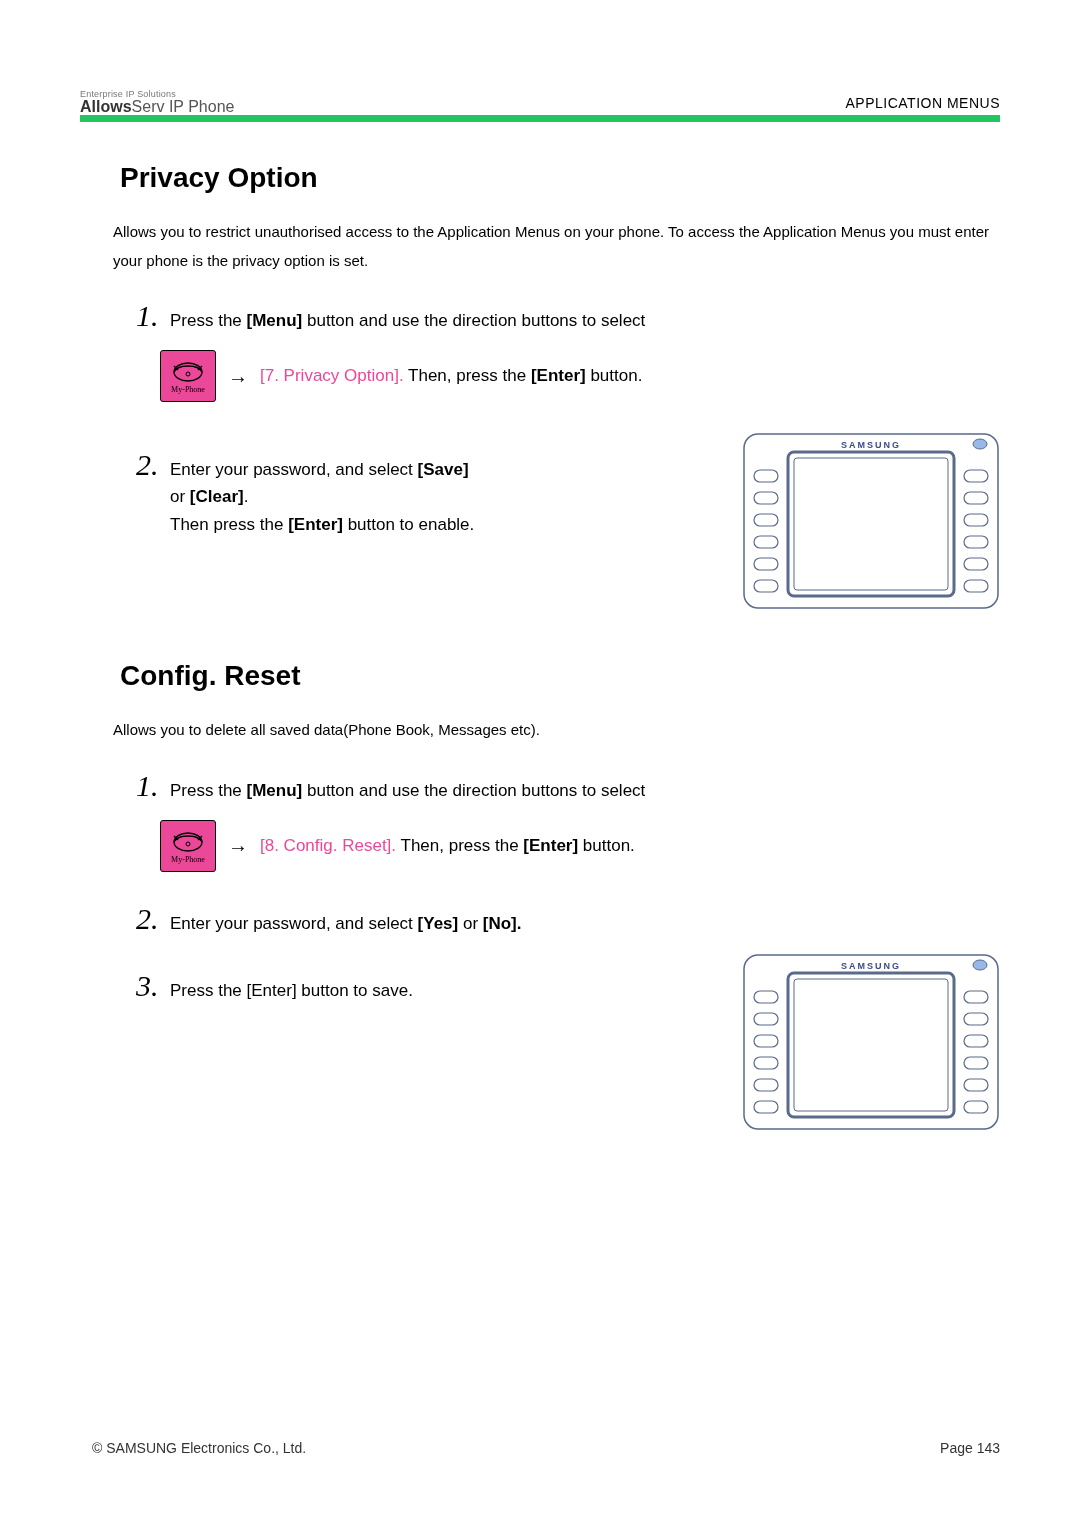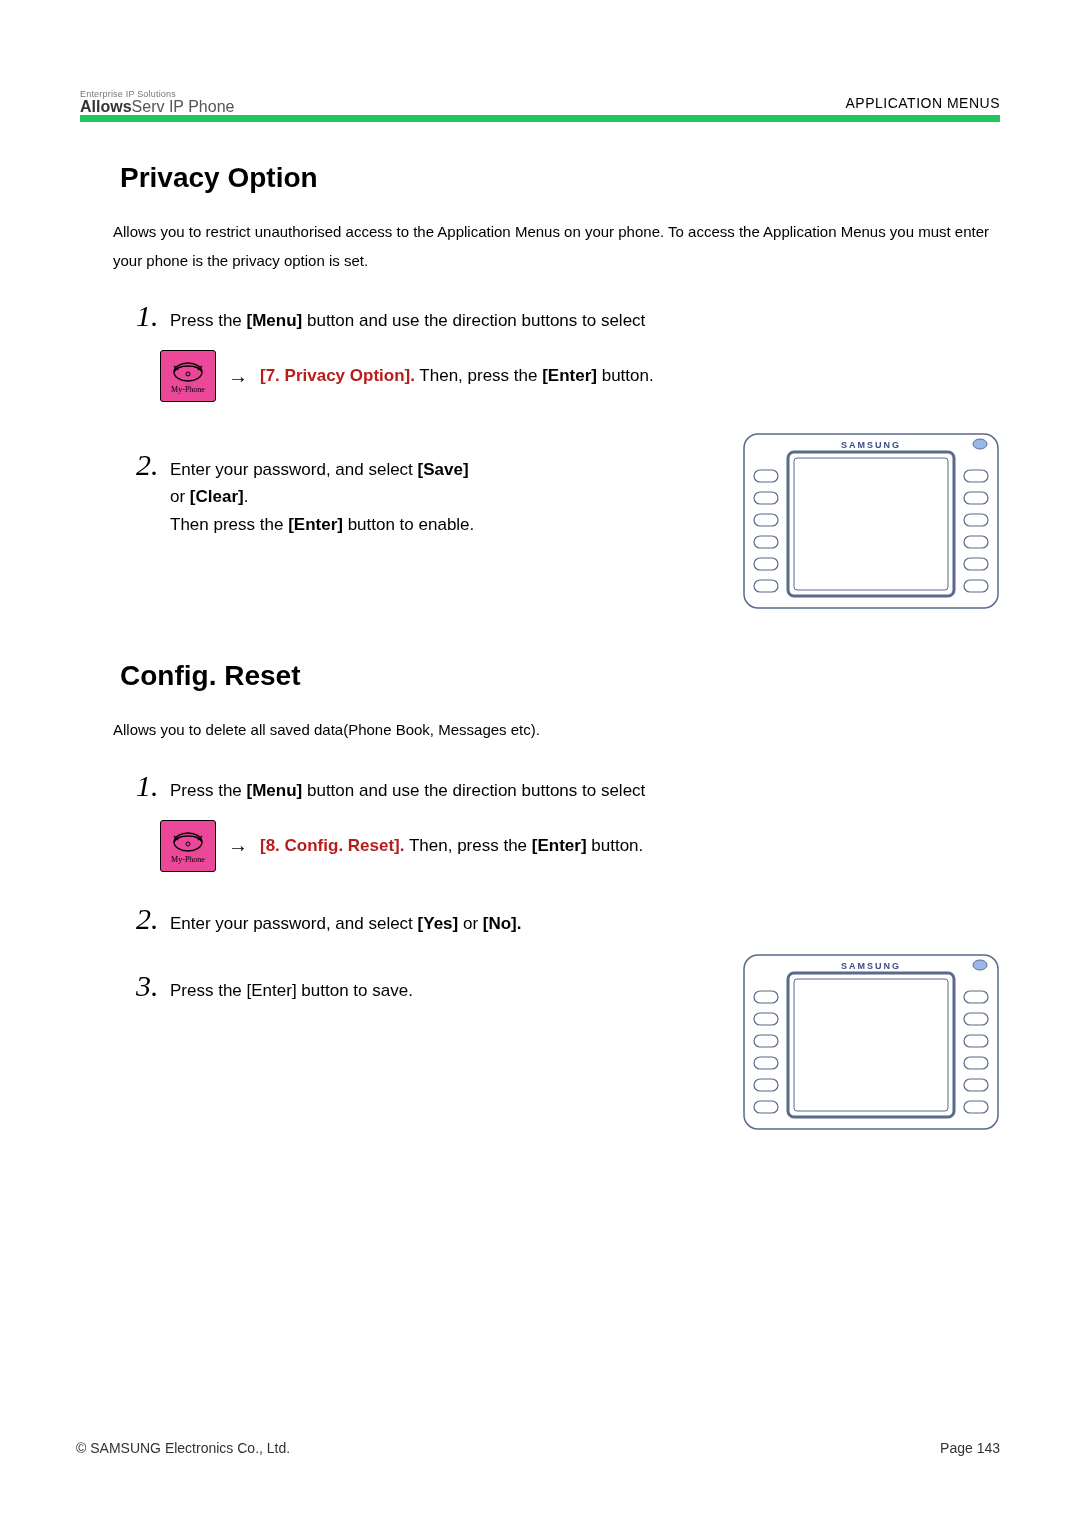--- a/index.html
+++ b/index.html
@@ -115,34 +115,34 @@
   }
   .arrow {
     font-size: 20px;
     font-weight: bold;
     margin: 0 4px;
   }
   .path-text {
     font-size: 17px;
   }
   .gray-bold {
-    color: #b91c1c;
-    font-weight: bold;
+    color: #ec4899;
+    font-weight: normal;
   }
   .bold {
     font-weight: bold;
   }
   .phone-diagram {
     width: 258px;
     height: 178px;
     flex-shrink: 0;
   }
   .footer {
     position: absolute;
-    left: 76px;
+    left: 92px;
     right: 80px;
     bottom: 70px;
     display: flex;
     justify-content: space-between;
     font-size: 14px;
     color: #333;
   }
 </style>
 </head>
 <body>

